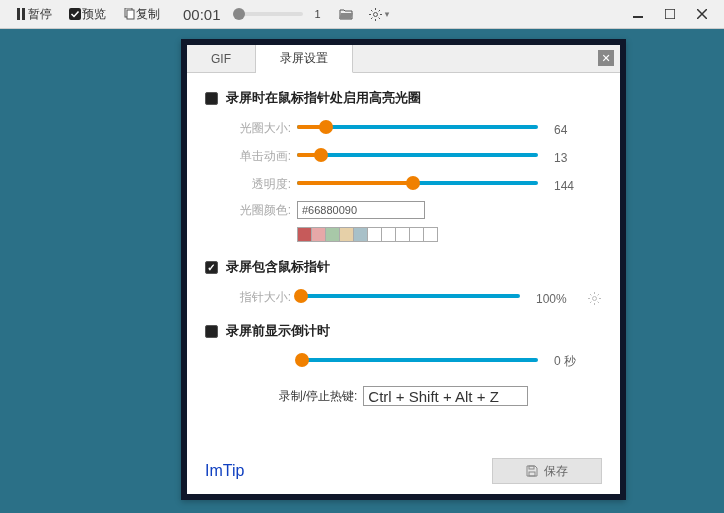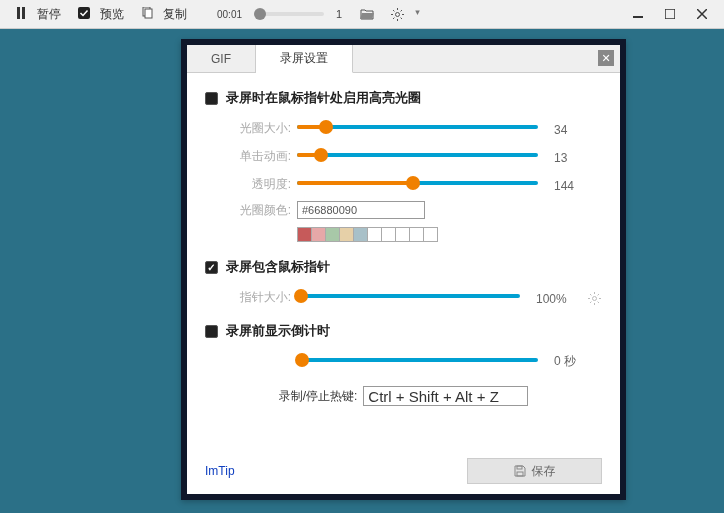--- a/index.html
+++ b/index.html
@@ -1,20 +1,20 @@
 <!DOCTYPE html>
 <html><head>
 <meta charset="utf-8">
 <style>
 *{box-sizing:border-box;margin:0;padding:0;font-family:"Microsoft YaHei","Segoe UI",sans-serif}
 body{width:724px;height:513px;background:#2b7087;overflow:hidden}
 .toolbar{height:29px;background:#f0f0f0;display:flex;align-items:center;padding:0 8px;gap:4px;font-size:12px;color:#333;border-bottom:1px solid #ccc}
-.tb-btn{display:flex;gap:9px;padding:3px 6px;cursor:pointer}
+.tb-btn{display:flex;align-items:center;gap:0;padding:3px 6px;cursor:pointer}
 .tb-icon{display:inline-flex;width:14px;height:14px;align-items:center;justify-content:center}
-.timer{font-size:10px;color:#444;margin-left:20px}
+.timer{font-size:15px;color:#444;margin-left:13px}
 .seek{width:70px;height:4px;background:#ddd;border-radius:2px;margin:0 8px;position:relative}
 .seek::before{content:"";position:absolute;left:0;top:-4px;width:12px;height:12px;border-radius:50%;background:#888}
 .framecount{font-size:11px;color:#444;margin-right:8px}
 .spacer{flex:1}
 .win-btn{width:28px;height:22px;display:flex;align-items:center;justify-content:center;cursor:pointer;color:#333}
 .dialog{position:absolute;left:181px;top:39px;width:445px;height:461px;background:#fff;border:6px solid #0f172a;box-shadow:0 2px 6px rgba(0,0,0,.25);display:flex;flex-direction:column}
 .tabs{display:flex;height:28px;background:#efefef;border-bottom:1px solid #ccc;position:relative}
 .tab{padding:0 24px;font-size:12px;color:#555;display:flex;align-items:center;cursor:pointer;border-right:1px solid #ccc}
 .tab.active{background:#fff;color:#333;border-bottom:1px solid #fff;margin-bottom:-1px}
 .close-x{position:absolute;right:6px;top:5px;width:16px;height:16px;color:#fff;background:#888;display:flex;align-items:center;justify-content:center;font-size:11px;cursor:pointer}
@@ -31,22 +31,22 @@
 .thumb{position:absolute;width:14px;height:14px;background:#f08000;border-radius:50%;top:50%;transform:translate(-50%,-50%)}
 .val{width:48px;margin-left:16px;color:#666;font-size:12px}
 .gear{width:14px;height:14px;color:#bbb;margin-left:4px;cursor:pointer}
 .colorbox{width:128px;height:18px;border:1px solid #999;font-size:11px;padding:7px 4px;color:#555;background:#fff}
 .swatches{display:flex;margin:6px 0 0 92px}
 .sw{width:15px;height:15px;border:1px solid #aaa;margin-right:-1px}
 .hotkey-row{display:flex;align-items:center;justify-content:center;margin-top:10px;font-size:12px}
 .hotkey-lbl{color:#333;margin-right:6px}
 .hotkey-input{width:165px;height:20px;border:1px solid #999;font-size:15px;padding:2px 4px;color:#333}
 .footer{display:flex;align-items:center;padding:10px 18px;border-top:0}
-.imtip{color:#1040c0;font-size:12px;cursor:pointer}
-.save-btn{margin-left:auto;width:135px;height:26px;background:#e4e4e4;border:1px solid #ccc;display:flex;align-items:center;justify-content:center;gap:6px;font-size:12px;color:#666;cursor:pointer}
+.imtip{color:#1040c0;font-size:16px;cursor:pointer}
+.save-btn{margin-left:auto;width:110px;height:26px;background:#e4e4e4;border:1px solid #ccc;display:flex;align-items:center;justify-content:center;gap:6px;font-size:12px;color:#666;cursor:pointer}
 svg{display:block}
 </style>
 </head>
 <body>
 
 <div class="toolbar">
   <div class="tb-btn">
     <span class="tb-icon">
         <svg width="10" height="12" viewBox="0 0 10 12">
           <rect x="1" y="0" width="3" height="12" fill="#333"></rect>
@@ -126,21 +126,21 @@
         <span>录屏时在鼠标指针处启用高亮光圈</span>
       </div>
       <div class="row">
         <span class="lbl">光圈大小:</span>
         <div class="slider">
             <div class="track">
               <div class="fill" id="f1" style="width: 12%;"></div>
               <div class="thumb" id="t1" style="left: 12%;"></div>
             </div>
           </div>
-        <span class="val">34</span>
+        <span class="val">64</span>
       </div>
       <div class="row">
         <span class="lbl">单击动画:</span>
         <div class="slider">
             <div class="track">
               <div class="fill" id="f2" style="width: 10%;"></div>
               <div class="thumb" id="t2" style="left: 10%;"></div>
             </div>
           </div>
         <span class="val">13</span>

